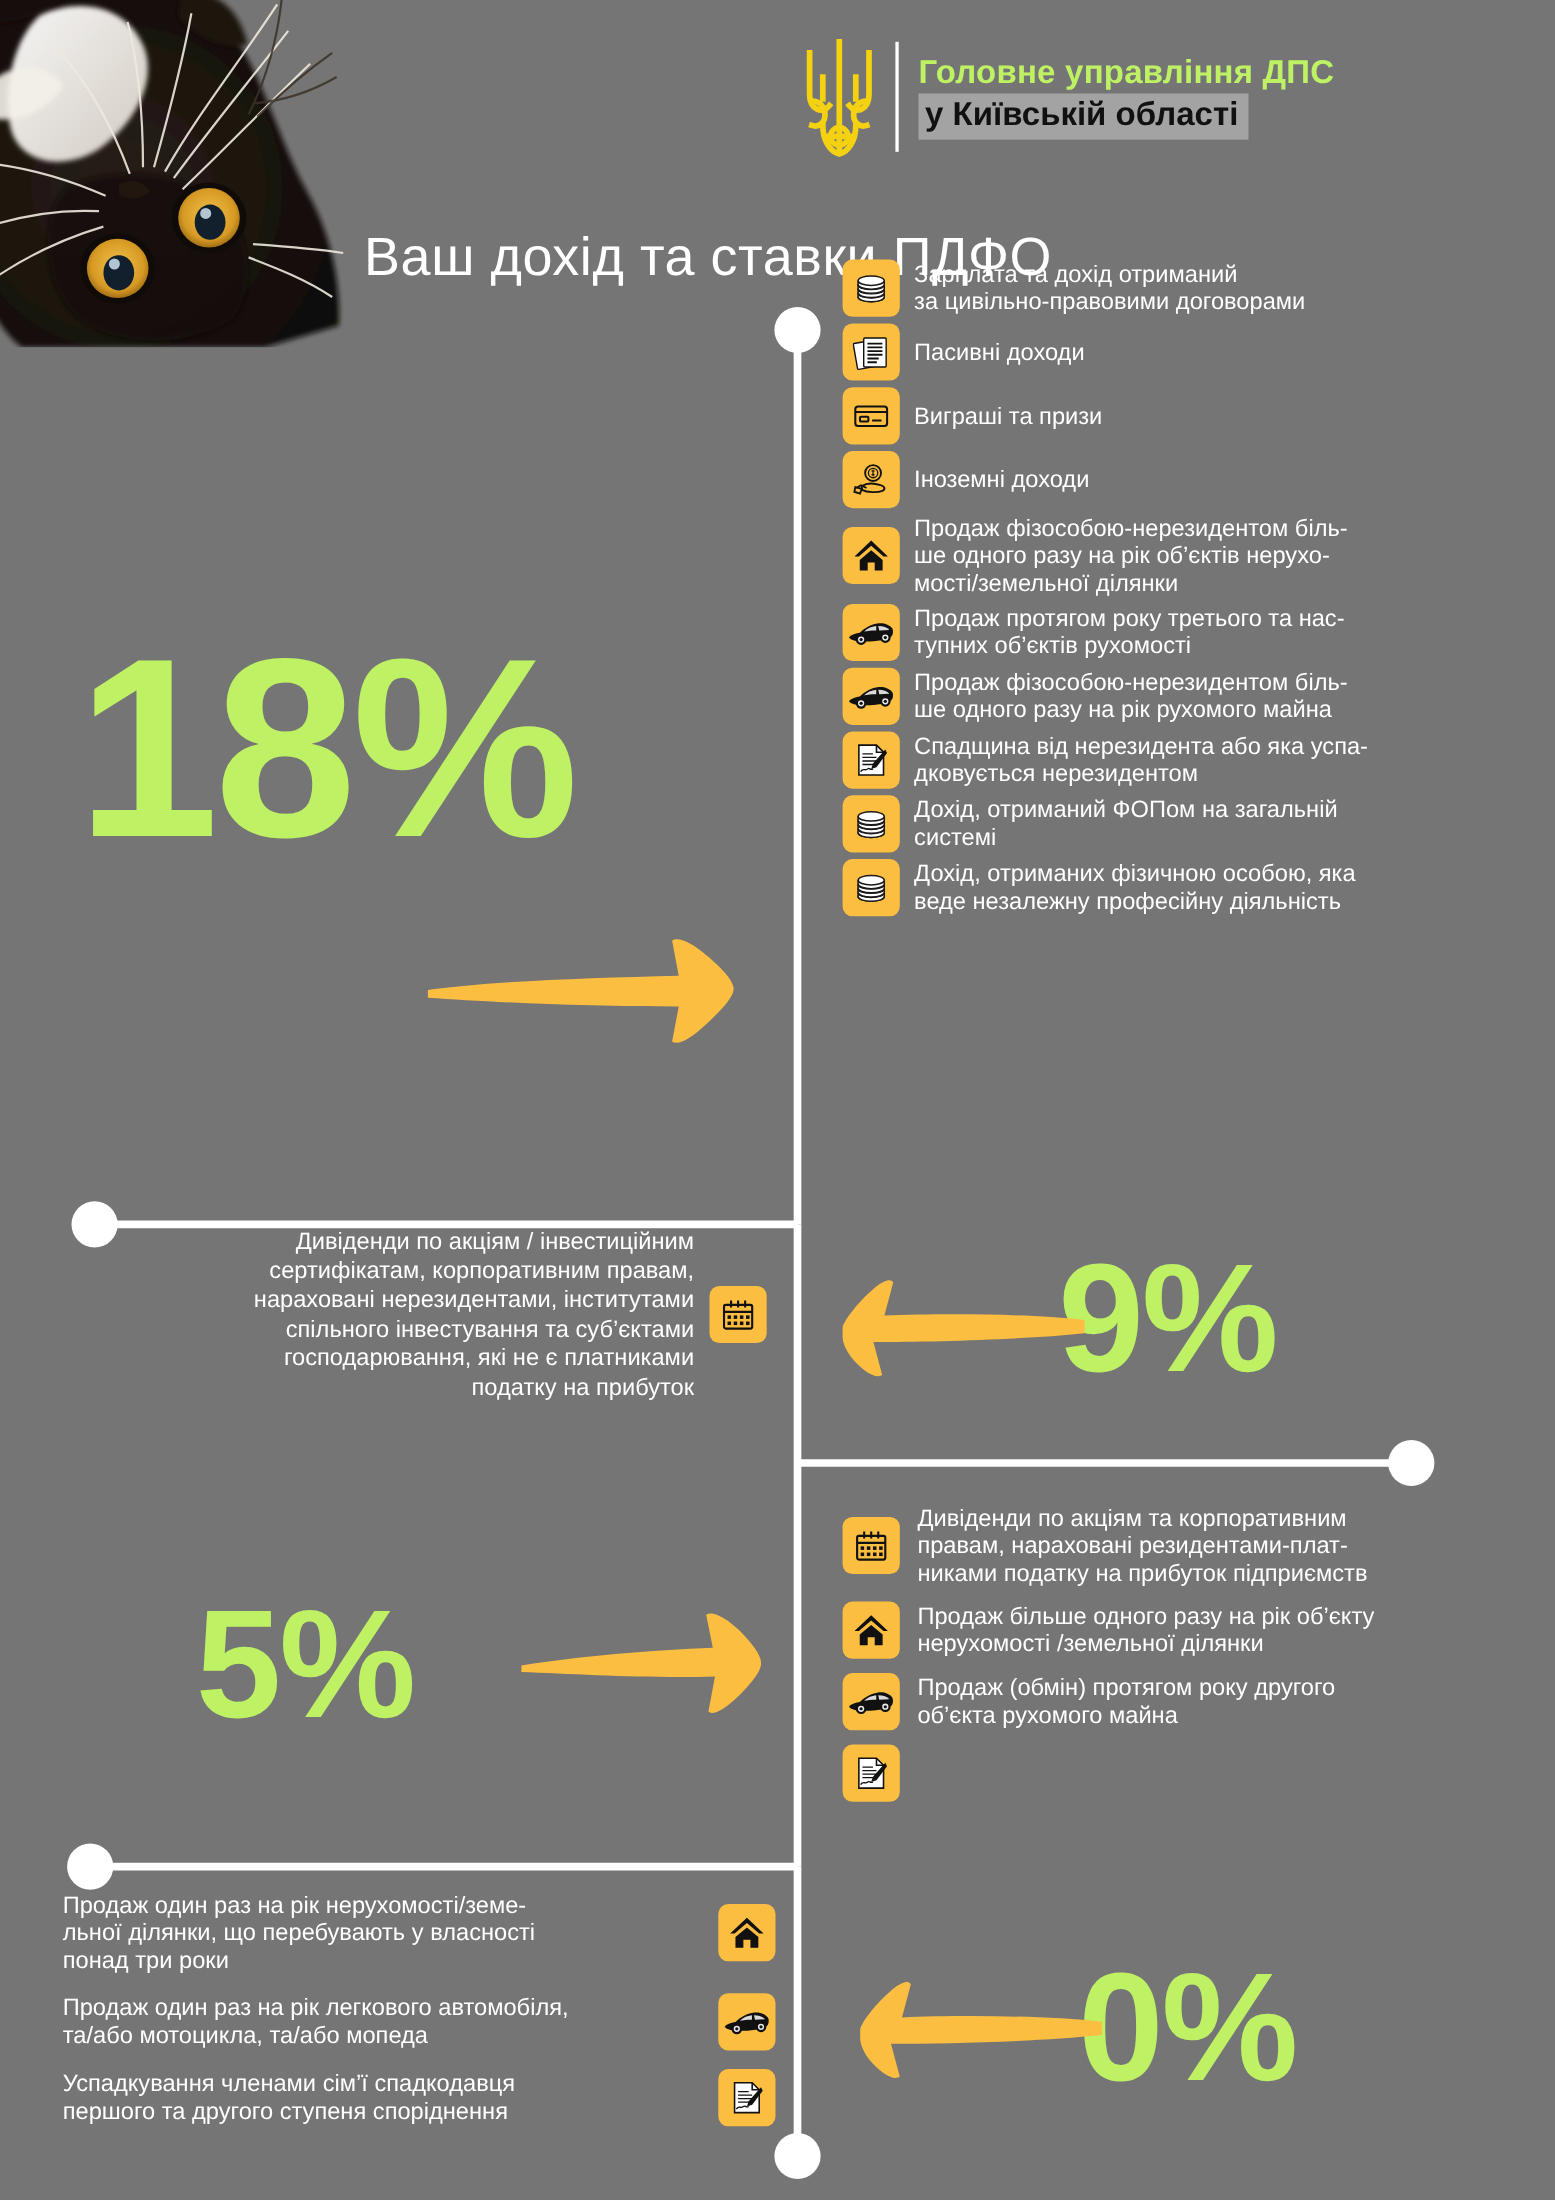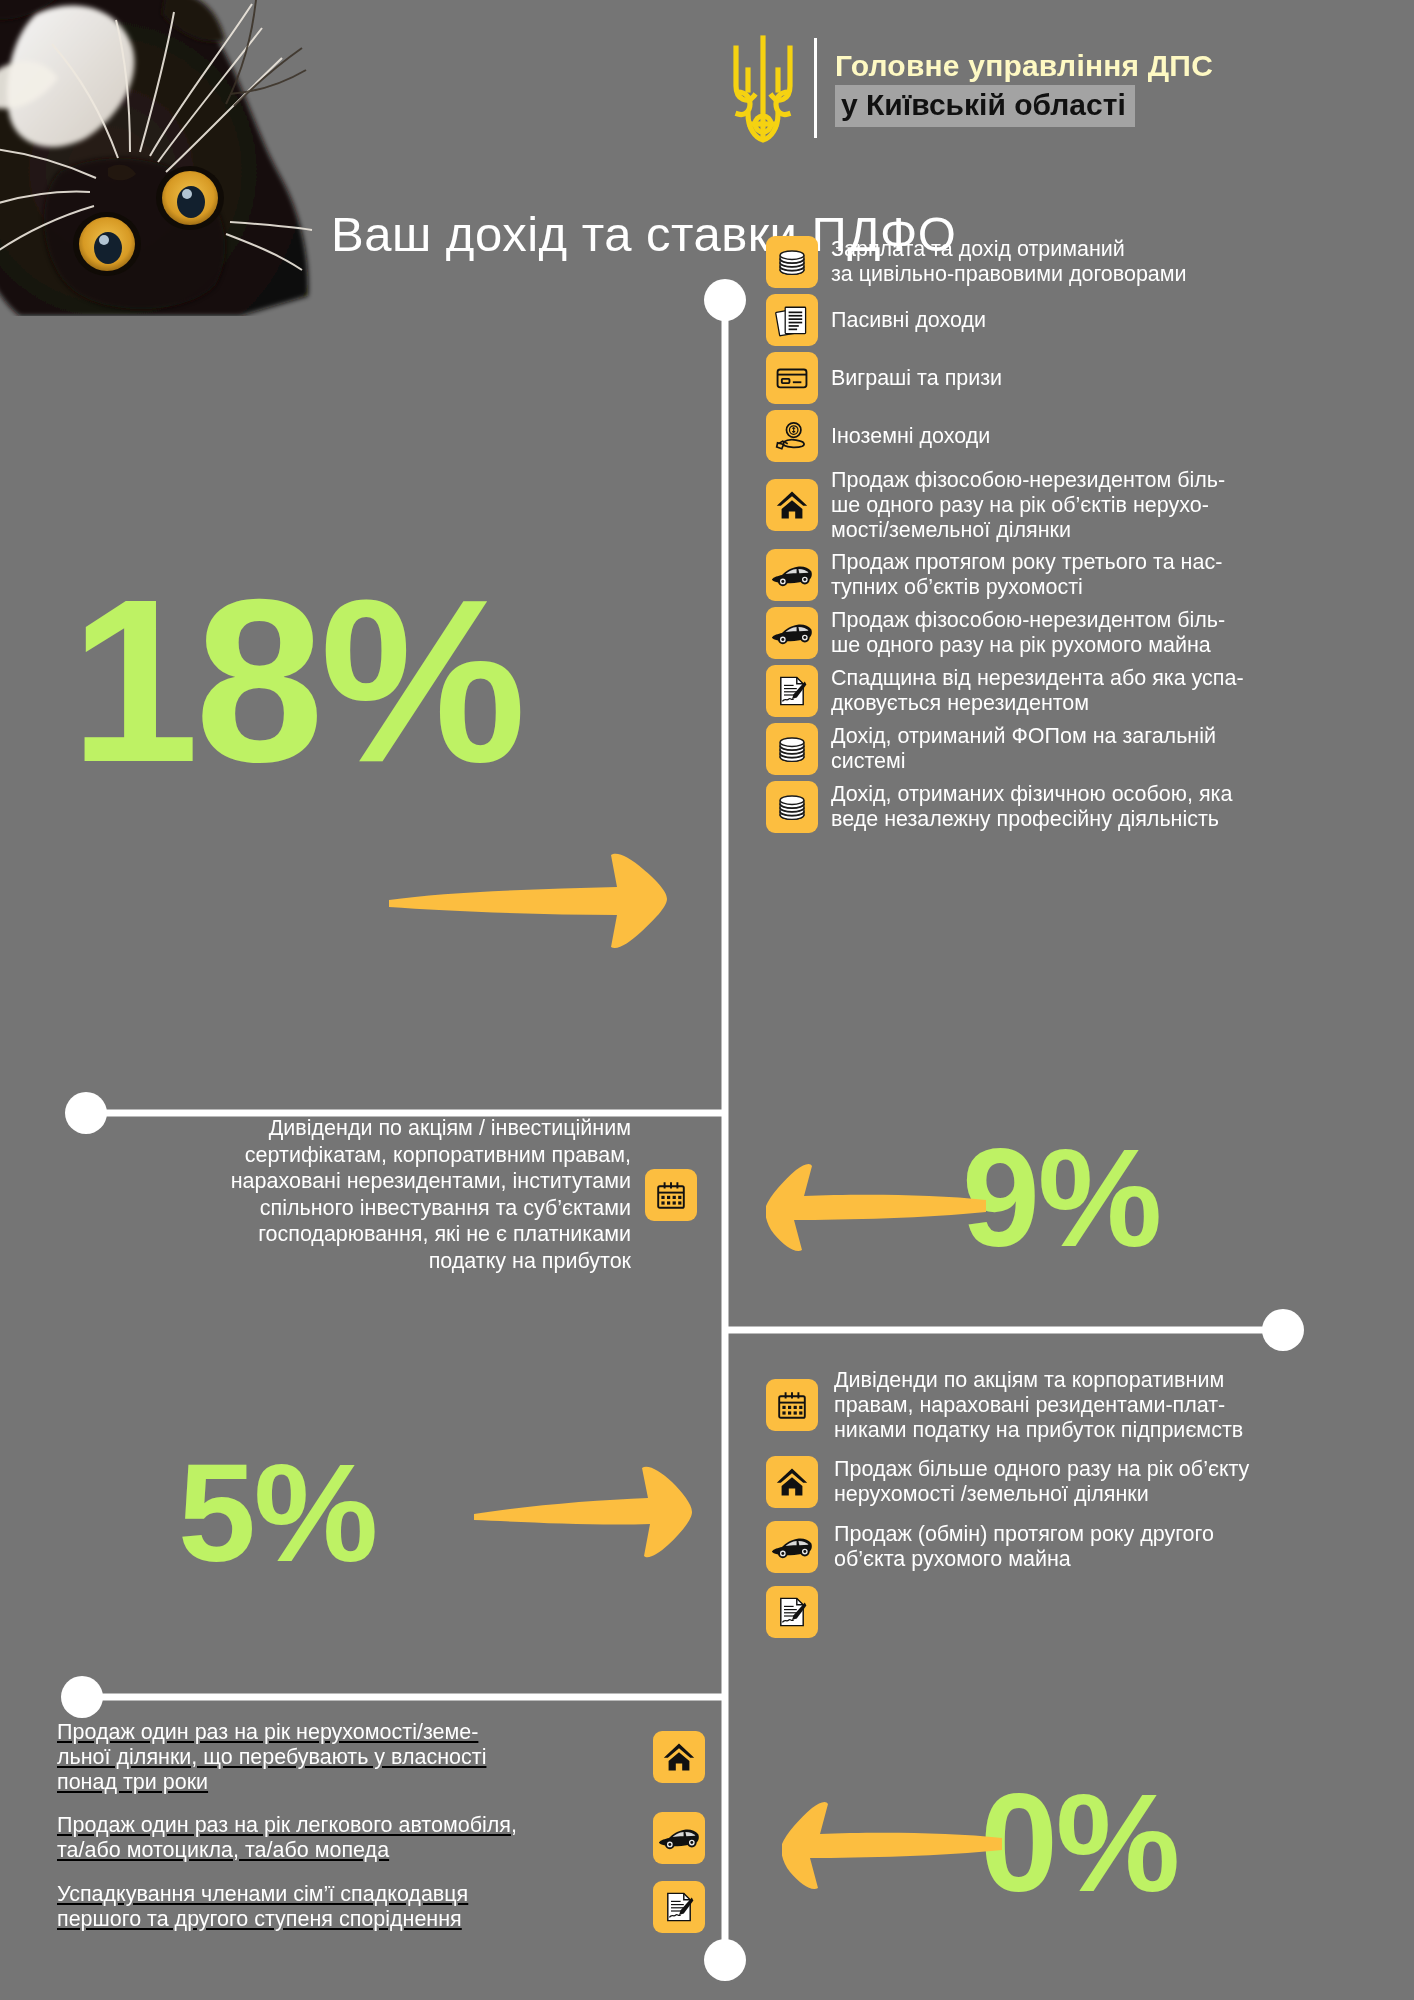--- a/index.html
+++ b/index.html
@@ -14,21 +14,21 @@
 
   
   .cat-wrap{ position:absolute; left:-10px; top:-14px; width:330px; height:330px; overflow:hidden; }
   .cat-svg{ display:block; }
 
   
   .header{ position:absolute; left:726px; top:32px; display:flex; align-items:center; gap:0; }
   .trident{ width:74px; height:112px; }
   .divider{ width:3px; height:100px; background:#ffffff; margin:0 18px 0 14px; }
   .hdr-lines{ display:flex; flex-direction:column; gap:2px; }
-  .hdr-l1{ color:#fef9c3; font-size:30px; font-weight:bold; letter-spacing:.2px; line-height:1.12; }
+  .hdr-l1{ color:#bef264; font-size:30px; font-weight:bold; letter-spacing:.2px; line-height:1.12; }
   .hdr-l2{ color:#111; font-size:30px; font-weight:bold; background:#a3a3a3; display:inline-block;
            padding:3px 9px 5px 6px; line-height:1.12; align-self:flex-start; }
 
   
   .title{ position:absolute; left:331px; top:206px; color:#ffffff; font-size:49px; font-weight:400; letter-spacing:.5px;}
 
   
   .skeleton{ position:absolute; inset:0; pointer-events:none; }
 
   
@@ -64,21 +64,21 @@
   
   #block9{ left:57px; top:1115px; width:640px; }
   #block9 .ptxt{ color:#fff; font-size:21.5px; line-height:1.235; text-align:right; width:575px; }
 
   
   #list5{ top:1368px; }
   #list5 .row{ margin-bottom:13px;gap:16px; }
 
   
   #list0{ position:absolute; left:57px; top:1720px; width:648px; }
-  #list0 .row0{ display:flex; align-items:center; gap:14px; margin-bottom:17px;text-decoration:underline; }
+  #list0 .row0{ display:flex; align-items:center; gap:14px; margin-bottom:17px; }
   #list0 .itxt{ text-align:left; flex:1; }
 </style>
 </head>
 <body>
 
 <div id="page">
 
   <div class="cat-wrap">
     <svg class="cat-svg" width="330" height="330" viewBox="0 0 330 330">
       <defs>

